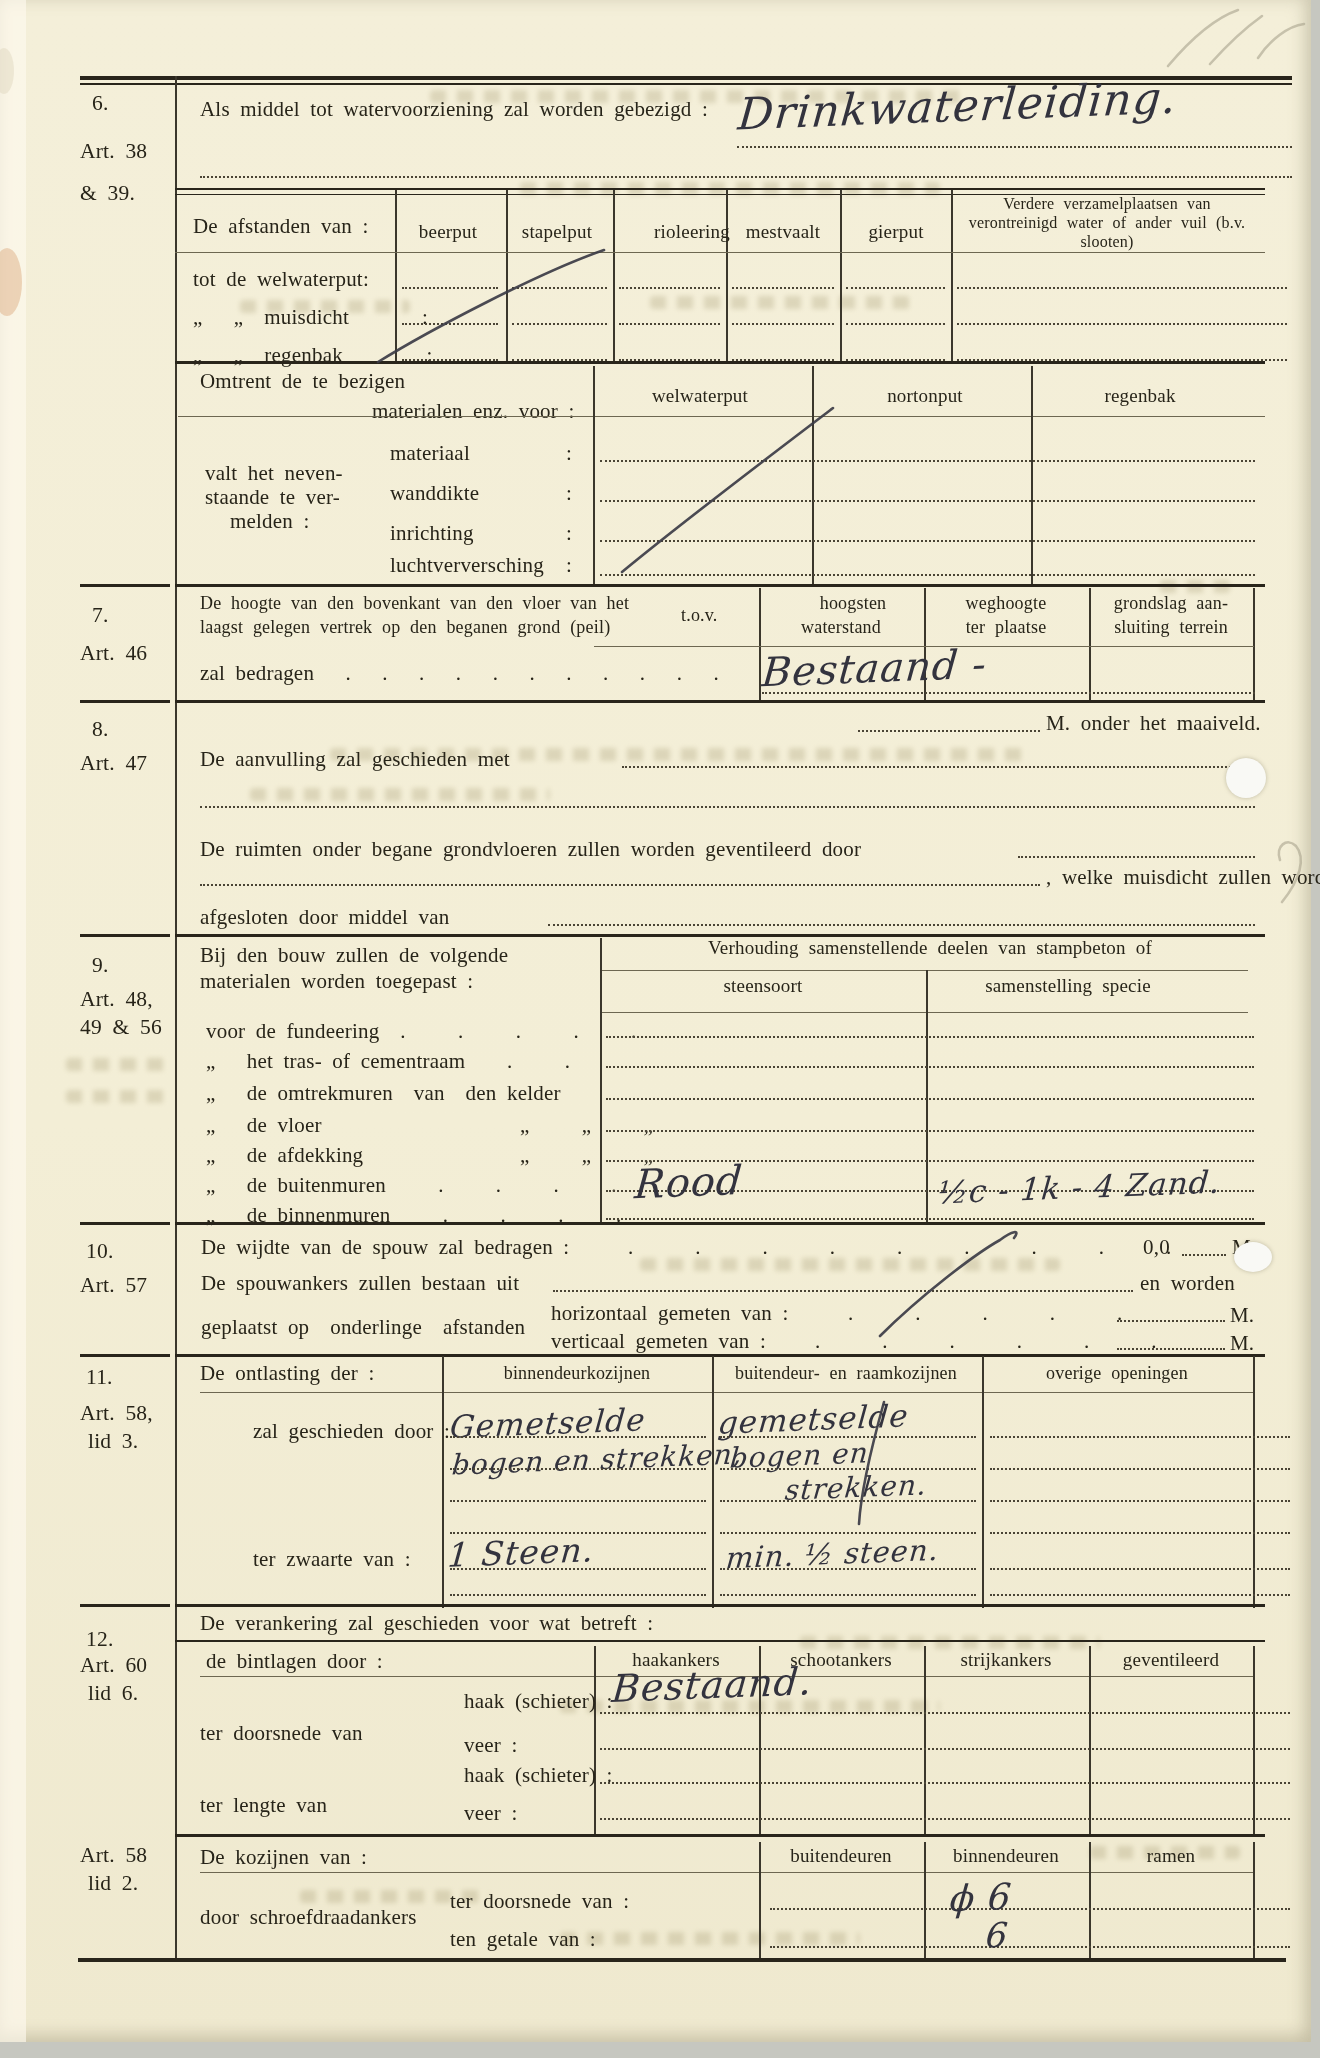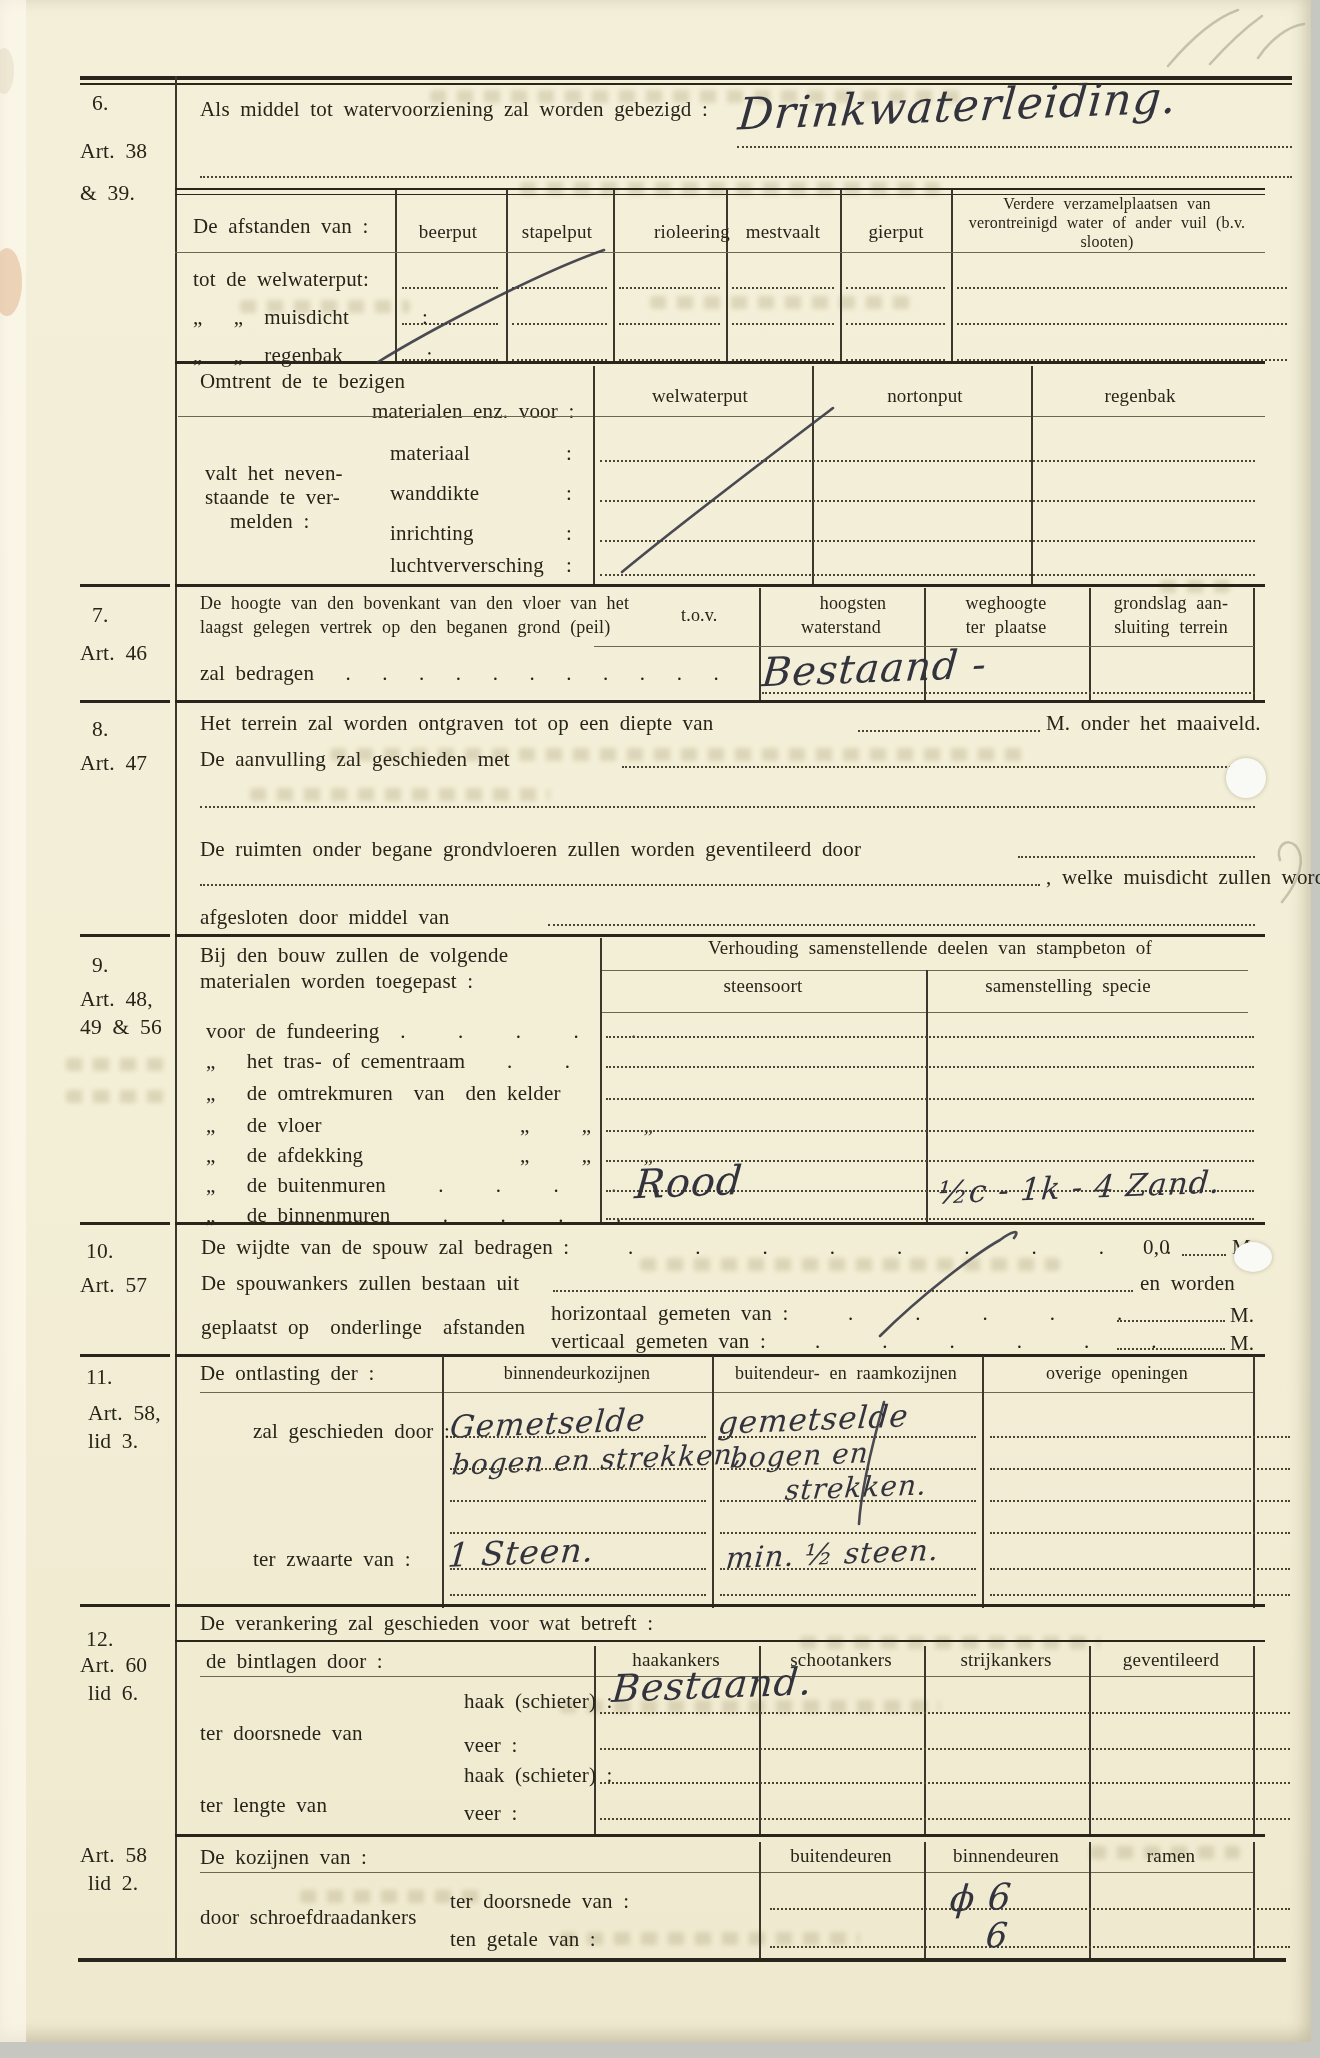--- a/index.html
+++ b/index.html
@@ -152,21 +152,20 @@
   <div class="t c s18" style="left:1171px;top:618px;">sluiting terrein</div>
   <div class="ln lt" style="left:594px;top:646px;width:660px;height:1.2px;"></div>
   <div class="t" style="left:200px;top:662px;">zal bedragen   .   .   .   .   .   .   .   .   .   .   .</div>
   <div class="hw" style="left:762px;top:648px;font-size:40px;">Bestaand -</div>
   <div class="dot" style="left:762px;top:692px;width:493px;"></div>
   <div class="ln" style="left:80px;top:700px;width:90px;height:3.2px;"></div>
   <div class="ln" style="left:175px;top:700px;width:1090px;height:3.2px;"></div>
 
   <div class="t num" style="left:92px;top:718px;">8.</div>
   <div class="t num" style="left:80px;top:752px;">Art. 47</div>
-  <div class="t" style="left:200px;top:712px;">Het terrein zal worden ontgraven tot op een diepte van</div>
   <div class="dot" style="left:858px;top:730px;width:182px;"></div>
   <div class="t" style="left:1046px;top:712px;">M. onder het maaiveld.</div>
   <div class="t" style="left:200px;top:748px;">De aanvulling zal geschieden met</div>
   <div class="dot" style="left:622px;top:766px;width:633px;"></div>
   <div class="dot" style="left:200px;top:806px;width:1055px;"></div>
   <div class="t" style="left:200px;top:838px;">De ruimten onder begane grondvloeren zullen worden geventileerd door</div>
   <div class="dot" style="left:1018px;top:856px;width:237px;"></div>
   <div class="dot" style="left:200px;top:884px;width:840px;"></div>
   <div class="t" style="left:1046px;top:866px;">, welke muisdicht zullen worden</div>
   <div class="t" style="left:200px;top:906px;">afgesloten door middel van</div>
@@ -223,21 +222,21 @@
   <div class="t" style="left:1230px;top:1304px;">M.</div>
   <div class="t" style="left:201px;top:1316px;">geplaatst op  onderlinge  afstanden</div>
   <div class="t" style="left:551px;top:1330px;">verticaal gemeten van :</div>
   <div class="t" style="left:815px;top:1330px;word-spacing:10px;">.    .    .    .    .    .</div>
   <div class="dot" style="left:1117px;top:1348px;width:108px;"></div>
   <div class="t" style="left:1230px;top:1332px;">M.</div>
   <div class="ln" style="left:80px;top:1354px;width:90px;height:3.2px;"></div>
   <div class="ln" style="left:175px;top:1354px;width:1090px;height:3.2px;"></div>
 
   <div class="t num" style="left:86px;top:1366px;">11.</div>
-  <div class="t num" style="left:80px;top:1402px;margin-left:8px;">Art. 58,</div>
+  <div class="t num" style="left:80px;top:1402px;">Art. 58,</div>
   <div class="t num" style="left:88px;top:1430px;">lid 3.</div>
   <div class="t" style="left:200px;top:1362px;">De ontlasting der :</div>
   <div class="t c s18" style="left:577px;top:1364px;">binnendeurkozijnen</div>
   <div class="t c s18" style="left:846px;top:1364px;">buitendeur- en raamkozijnen</div>
   <div class="t c s18" style="left:1117px;top:1364px;">overige openingen</div>
   <div class="ln lt" style="left:200px;top:1392px;width:1055px;height:1.4px;"></div>
   <div class="vln" style="left:442px;top:1356px;height:252px;"></div>
   <div class="vln" style="left:712px;top:1356px;height:252px;"></div>
   <div class="vln" style="left:982px;top:1356px;height:252px;"></div>
   <div class="vln" style="left:1253px;top:1356px;height:252px;"></div>

